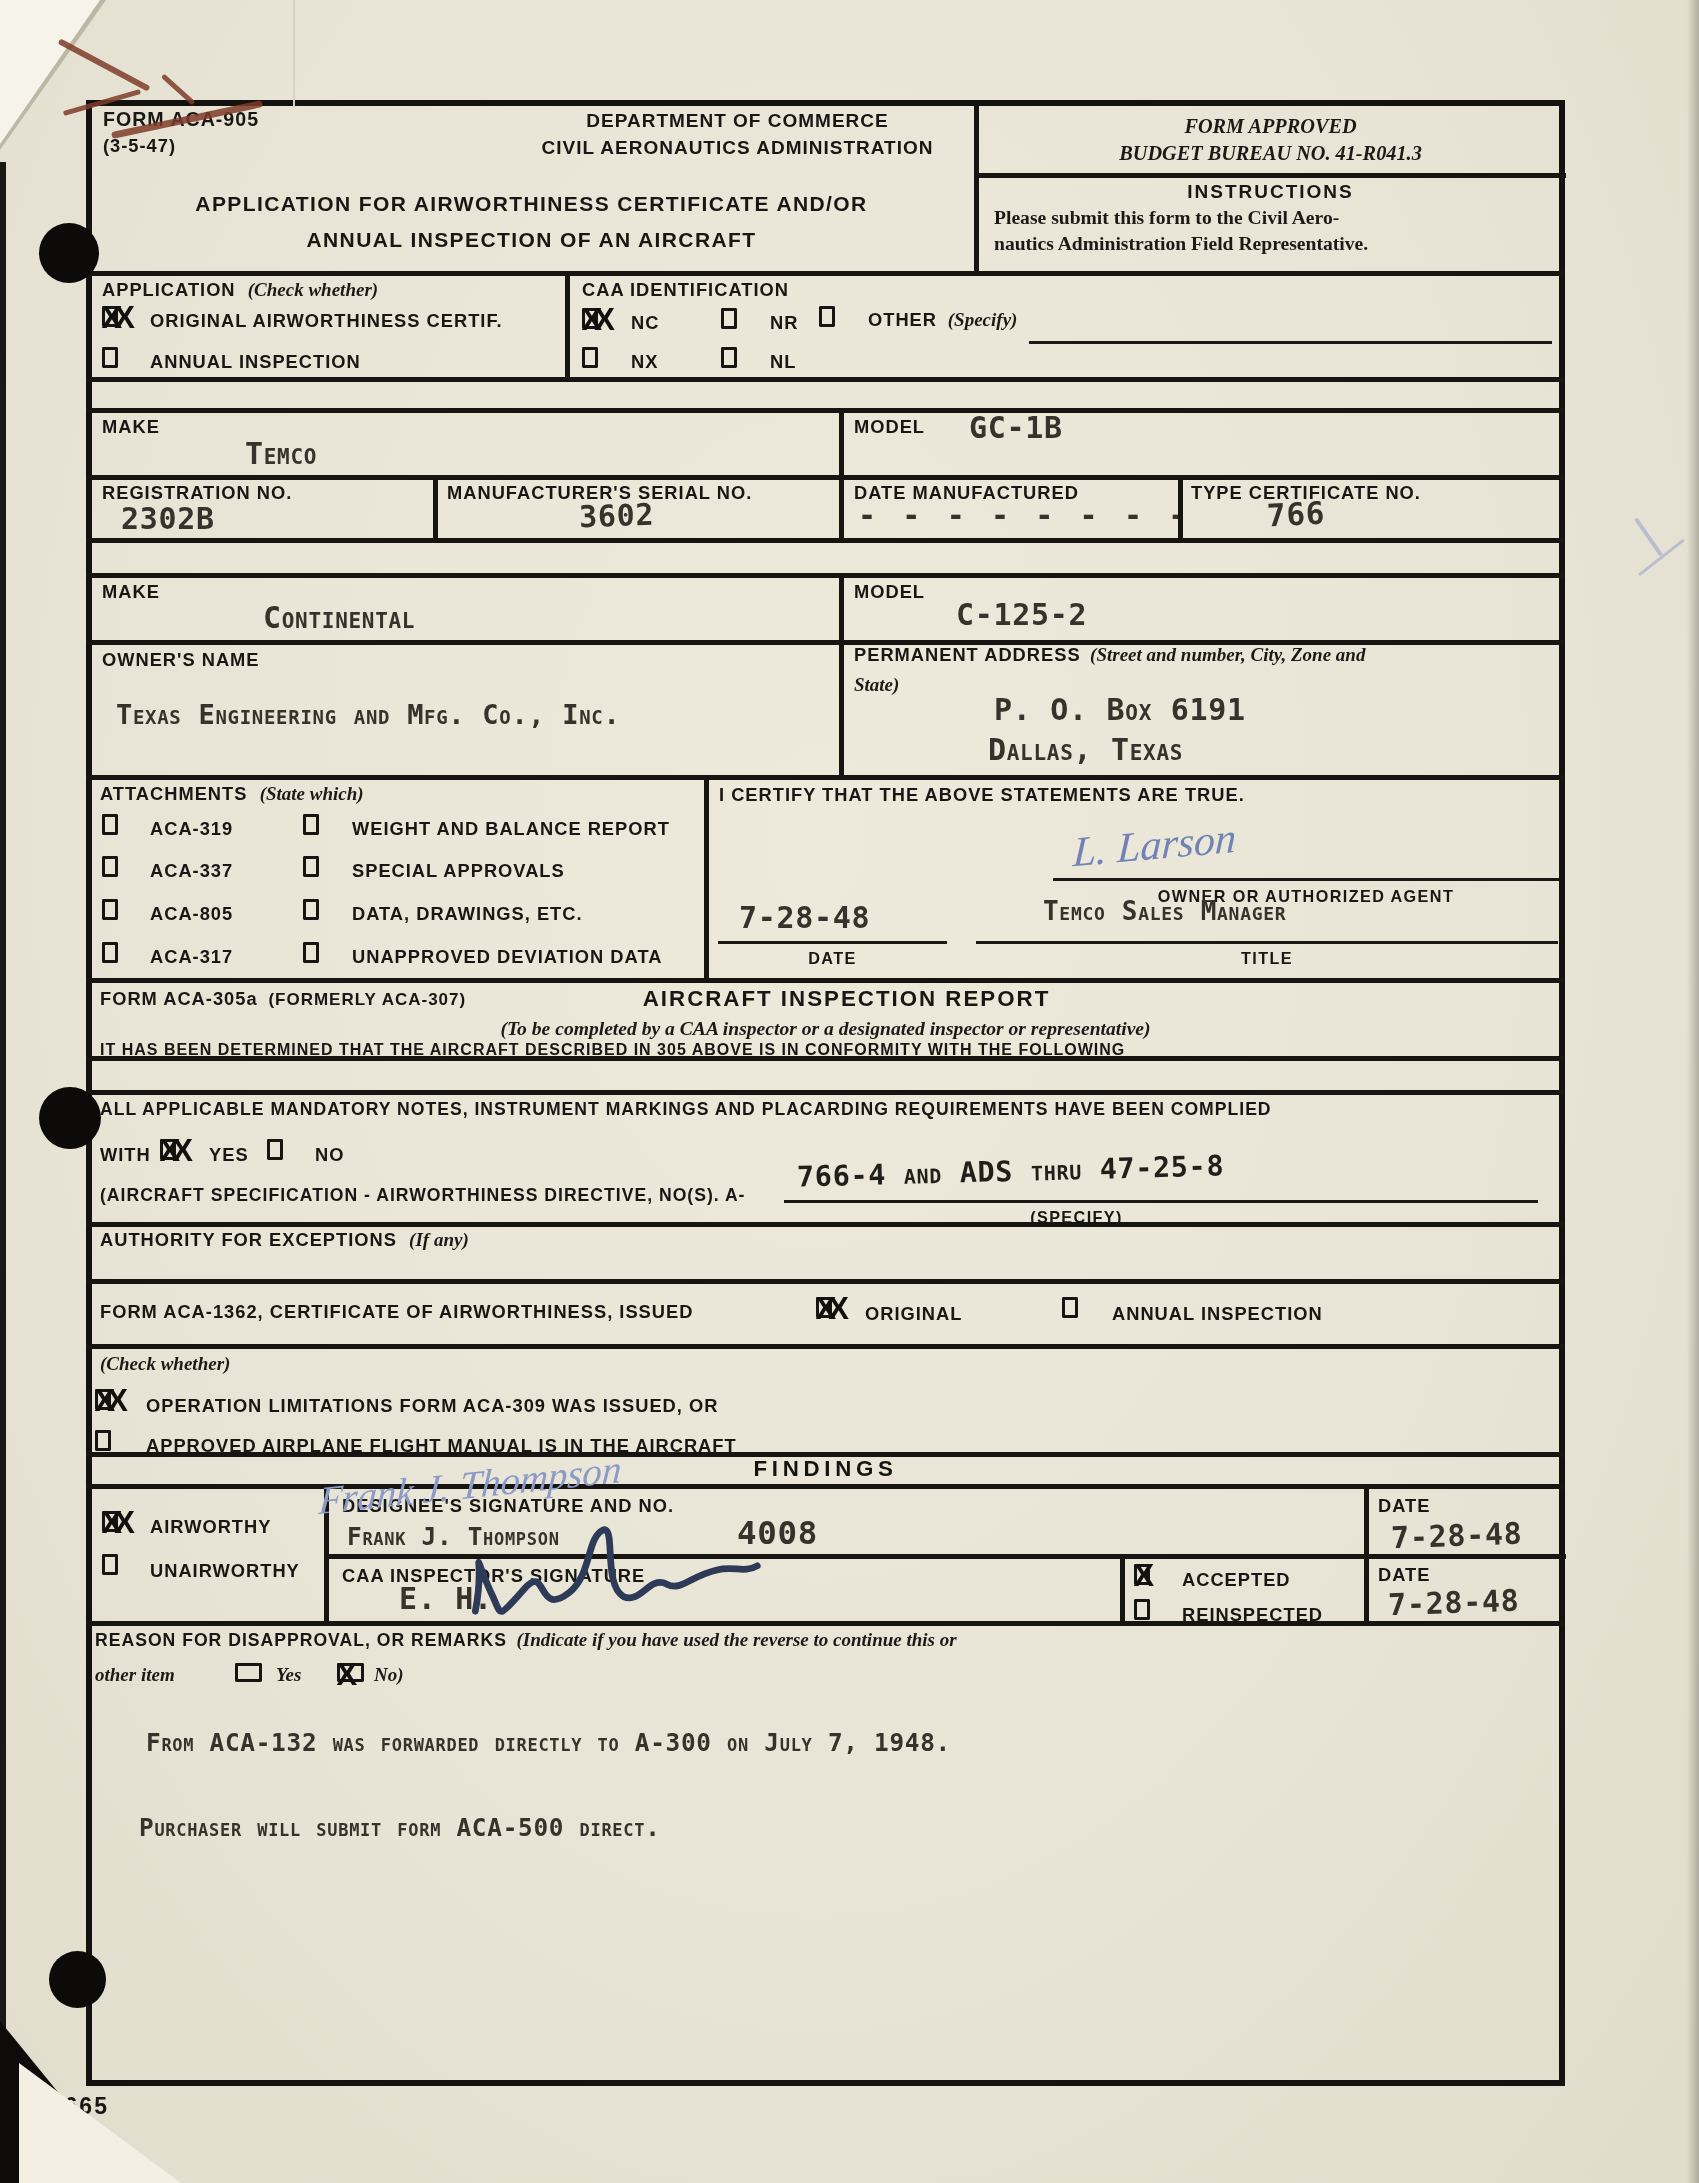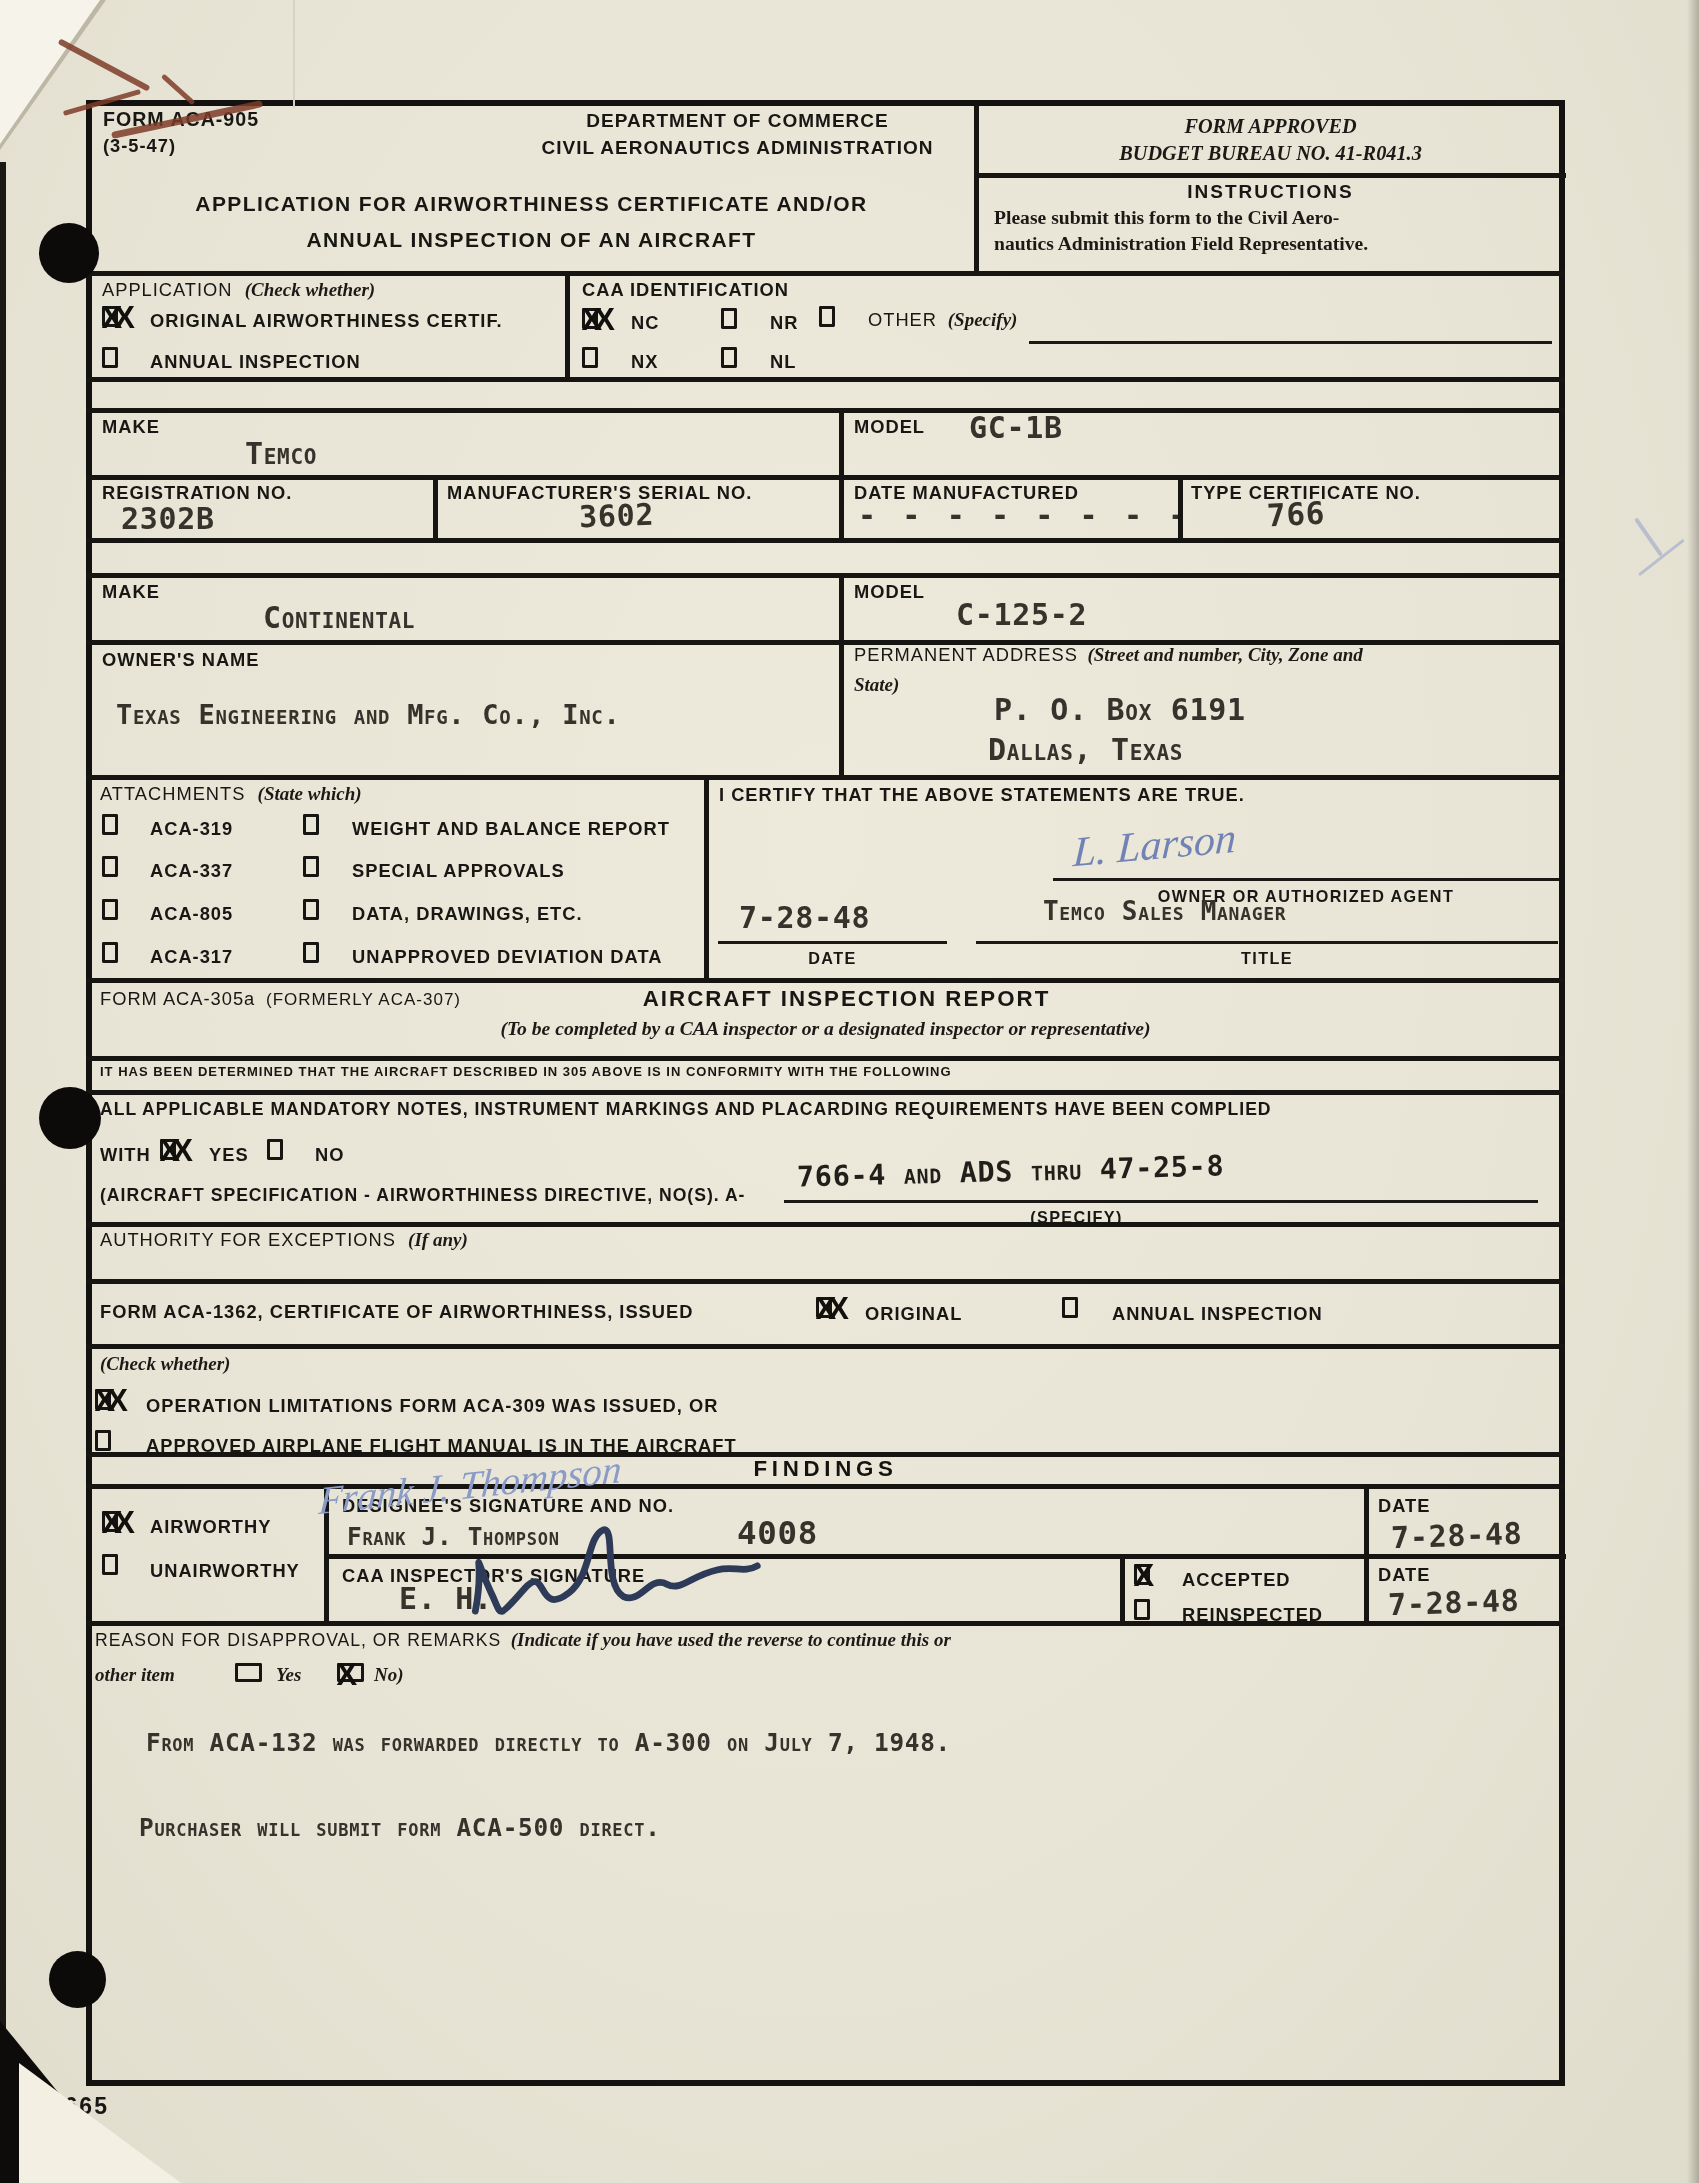--- a/index.html
+++ b/index.html
@@ -8,21 +8,21 @@
         background:radial-gradient(ellipse at 48% 38%, #ede9db 0%, #e8e4d5 60%, #e0dccc 100%);}
   .abs{position:absolute}
   .lbl{position:absolute;font-family:"Liberation Sans",sans-serif;font-weight:700;font-size:18.3px;
        letter-spacing:1px;color:#181714;white-space:nowrap}
   .banner{position:absolute;font-family:"Liberation Sans",sans-serif;font-weight:700;font-size:22.3px;
           letter-spacing:4.7px;color:#141310;text-align:center}
   .ctr{text-align:center}
   .it{position:absolute;font-family:"Liberation Serif",serif;font-style:italic;font-weight:700;
       font-size:19px;color:#1c1a16;white-space:nowrap}
   .it-inline{font-family:"Liberation Serif",serif;font-style:italic;font-weight:700;font-size:19px;color:#1c1a16}
-  .lbl-inline{font-family:"Liberation Sans",sans-serif;font-weight:400;font-size:18.3px;letter-spacing:1px;color:#181714}
+  .lbl-inline{font-family:"Liberation Sans",sans-serif;font-weight:700;font-size:18.3px;letter-spacing:1px;color:#181714}
   .typed{position:absolute;font-family:"DejaVu Sans Mono",monospace;font-weight:700;
          font-variant:small-caps;color:#36332c;white-space:nowrap;letter-spacing:0.7px}
   .typed-dk{color:#211f1a}
   .cb{position:absolute;width:16px;height:21px;border:3.4px solid #171512;border-radius:1.4px}
   .cb-sm{width:27px;height:19px}
   .mk{position:absolute;left:-3.4px;top:-8.8px;font-family:"Liberation Sans",sans-serif;font-weight:900;
       font-size:31px;letter-spacing:-8.1px;color:#12100d;font-style:normal}
   .hline{position:absolute;background:#171512;height:4.7px}
   .vline{position:absolute;background:#171512;width:4.7px}
   .uline{position:absolute;background:#1b1915;height:3.4px}
@@ -200,21 +200,21 @@
 
   <div class="hline" style="left:86px;top:978px;width:1479px"></div>
   <div class="abs" style="left:100px;top:988px">
     <span class="lbl-inline">FORM ACA-305a</span>
     <span class="lbl-inline" style="margin-left:8.1px;font-size:17px">(FORMERLY ACA-307)</span>
   </div>
   <div class="lbl ctr" style="left:420px;top:986px;width:853px;font-size:22.3px;letter-spacing:2px">AIRCRAFT INSPECTION REPORT</div>
   <div class="it ctr" style="left:86px;top:1018px;width:1479px;font-size:19.6px">(To be completed by a CAA inspector or a designated inspector or representative)</div>
 
   <div class="hline" style="left:86px;top:1056px;width:1479px"></div>
-  <div class="lbl" style="left:100px;top:1064px;font-size:13px">IT HAS BEEN DETERMINED THAT THE AIRCRAFT DESCRIBED IN 305 ABOVE IS IN CONFORMITY WITH THE FOLLOWING</div>
+  <div class="lbl" style="left:100px;top:1041px;font-size:16px">IT HAS BEEN DETERMINED THAT THE AIRCRAFT DESCRIBED IN 305 ABOVE IS IN CONFORMITY WITH THE FOLLOWING</div>
 
   <div class="hline" style="left:86px;top:1090px;width:1479px"></div>
   <div class="lbl" style="left:100px;top:1099px;font-size:17.6px">ALL APPLICABLE MANDATORY NOTES, INSTRUMENT MARKINGS AND PLACARDING REQUIREMENTS HAVE BEEN COMPLIED</div>
   <div class="lbl" style="left:100px;top:1144px">WITH</div>
   <span class="cb" style="left:160px;top:1139px">
       <i class="mk">XX</i>
     </span>
   <div class="lbl" style="left:209px;top:1144px">YES</div>
   <span class="cb" style="left:267px;top:1139px">
       <i class="mk"></i>

